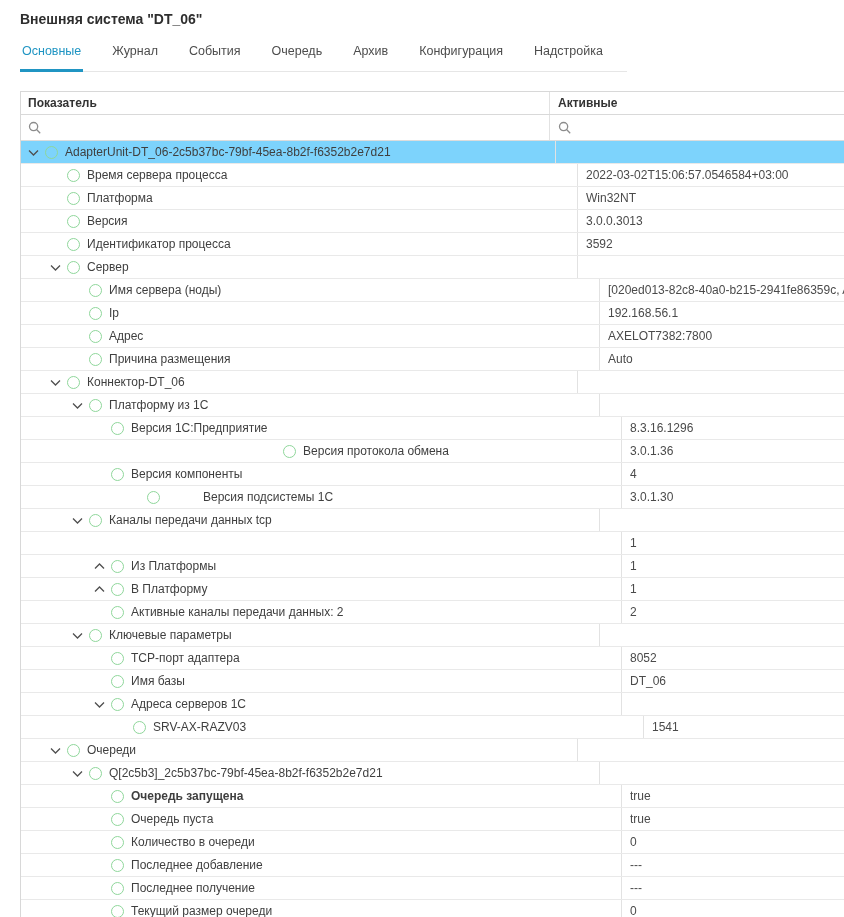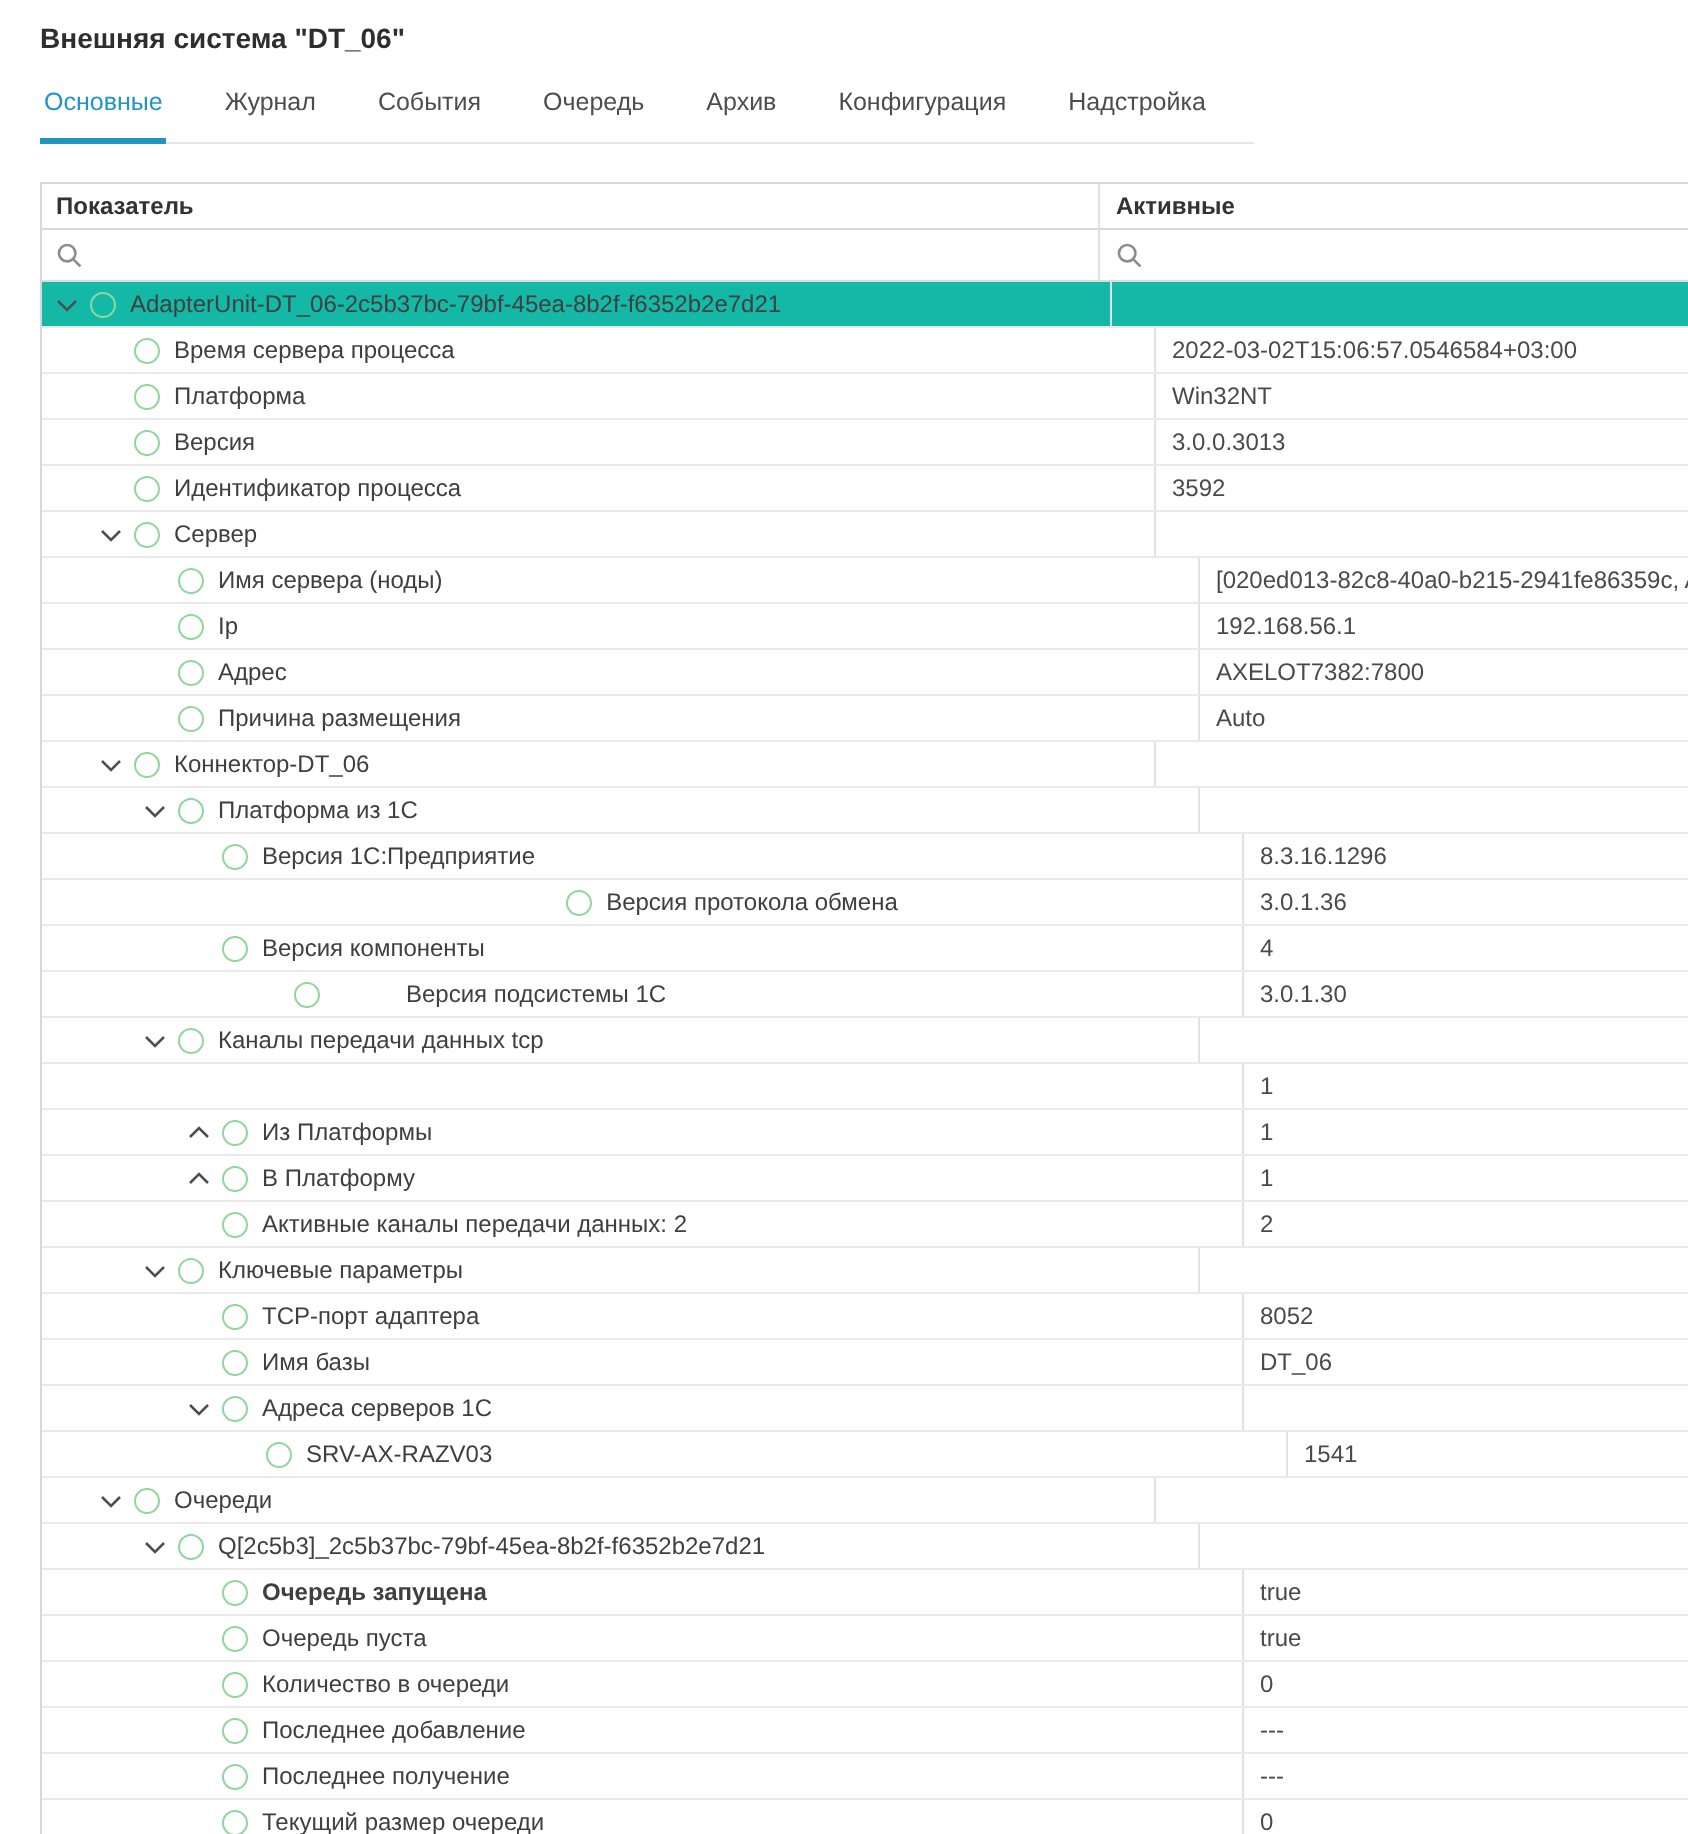--- a/index.html
+++ b/index.html
@@ -20,21 +20,21 @@
     border-bottom:3px solid transparent;margin-bottom:-1px;white-space:nowrap;
   }
   .tab.active{color:#2095c3;border-bottom-color:#2095c3;}
   .grid{
     margin:19px 0 0 20px;width:824px;
     border-top:1px solid #d8d8d8;border-left:1px solid #d8d8d8;
   }
   .g-row{display:flex;align-items:stretch;border-bottom:1px solid #e9e9e9;height:22px;}
   .g-row.hdr{border-bottom:1px solid #d9d9d9;justify-content:center;}
   .g-row.search{height:25px;border-bottom:1px solid #dcdcdc;}
-  .g-row.selected{background:#14b8a6;}
+  .g-row.selected{background:#7dd3fc;}
   .cell-left{
     width:528px;flex:none;display:flex;align-items:center;overflow:hidden;
     white-space:nowrap;
   }
   .cell-right{
     flex:1;border-left:1px solid #e2e2e2;display:flex;align-items:center;
     padding-left:8px;font-size:12px;color:#4a4a4a;overflow:hidden;white-space:nowrap;
   }
   .hdr .cell-left,.hdr .cell-right{font-size:12px;font-weight:bold;color:#333;}
   .hdr .cell-left{padding-left:7px;width:521px;}
@@ -187,21 +187,21 @@
         <div class="cell-right"></div>
       </div>
       <div class="g-row">
         <div class="cell-left" style="padding-left: 50px;">
           <span class="chev-slot">
             <svg width="11" height="11" viewBox="0 0 11 11">
               <polyline points="1,3.5 5.5,8 10,3.5" fill="none" stroke="#4f4f4f" stroke-width="1.3"></polyline>
             </svg>
           </span>
           <span class="circle"></span>
-          <span class="row-label">Платформа из 1С</span>
+          <span class="row-label">Платформу из 1С</span>
         </div>
         <div class="cell-right"></div>
       </div>
       <div class="g-row">
         <div class="cell-left" style="padding-left: 72px;">
           <span class="chev-slot"></span>
           <span class="circle"></span>
           <span class="row-label">Версия 1С:Предприятие</span>
         </div>
         <div class="cell-right">8.3.16.1296</div>

